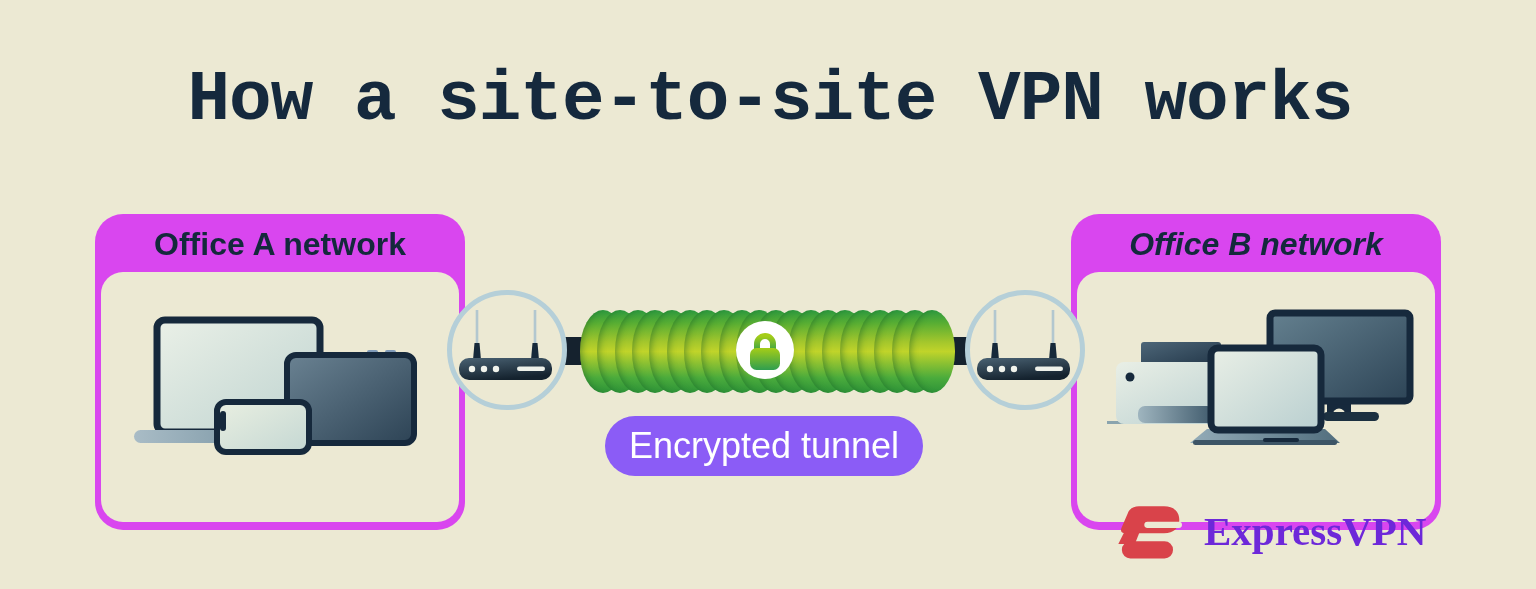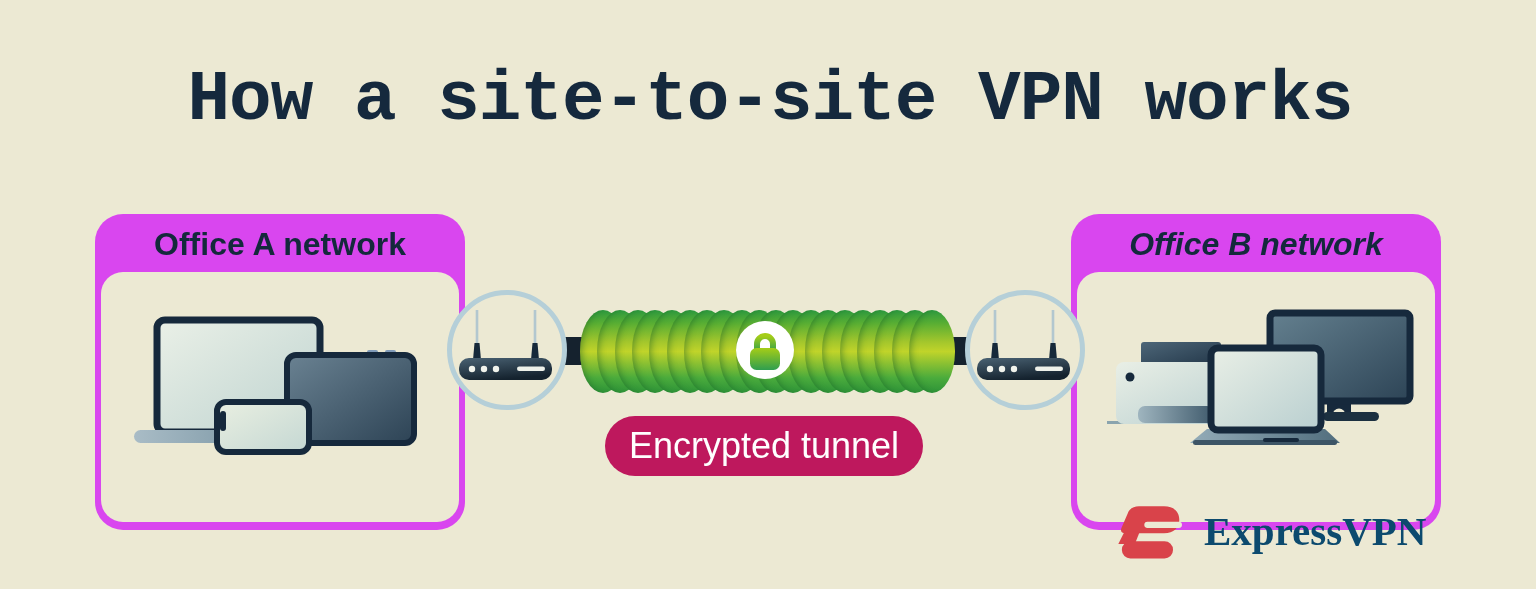--- a/index.html
+++ b/index.html
@@ -43,31 +43,31 @@
     position:absolute;top:0;width:46px;height:83px;border-radius:50%;
     background:linear-gradient(180deg,#2d9a3f 0%,#58ae33 16%,#a2c62c 38%,#c0d42a 50%,#8cc132 64%,#4aab3c 82%,#2e9338 100%);
     box-shadow:inset 7px 0 7px -5px rgba(14,82,30,.45);
   }
   .lock-badge{
     position:absolute;left:736px;top:321px;width:58px;height:58px;border-radius:50%;
     background:#ffffff;z-index:3;display:flex;align-items:center;justify-content:center;
   }
   .tunnel-pill{
     position:absolute;left:605px;top:416px;width:318px;height:60px;border-radius:30px;
-    background:#be185d;color:#ffffff;font-size:36px;font-weight:500;
+    background:#8b5cf6;color:#ffffff;font-size:36px;font-weight:500;
     text-align:center;line-height:60px;z-index:4;
   }
   
   .brand{
     position:absolute;left:1112px;top:498px;height:66px;
     display:flex;align-items:center;gap:22px;
   }
   .brand-word{
     font-family:"Liberation Serif",serif;font-weight:700;
-    font-size:41px;color:#0c4a6e;letter-spacing:0px;white-space:nowrap;
+    font-size:41px;color:#6d28d9;letter-spacing:0px;white-space:nowrap;
   }
 </style>
 </head>
 <body>
 
 <div class="stage">
 
   <h1 class="title">How a site-to-site VPN works</h1>
 
   <div class="office office-a">

